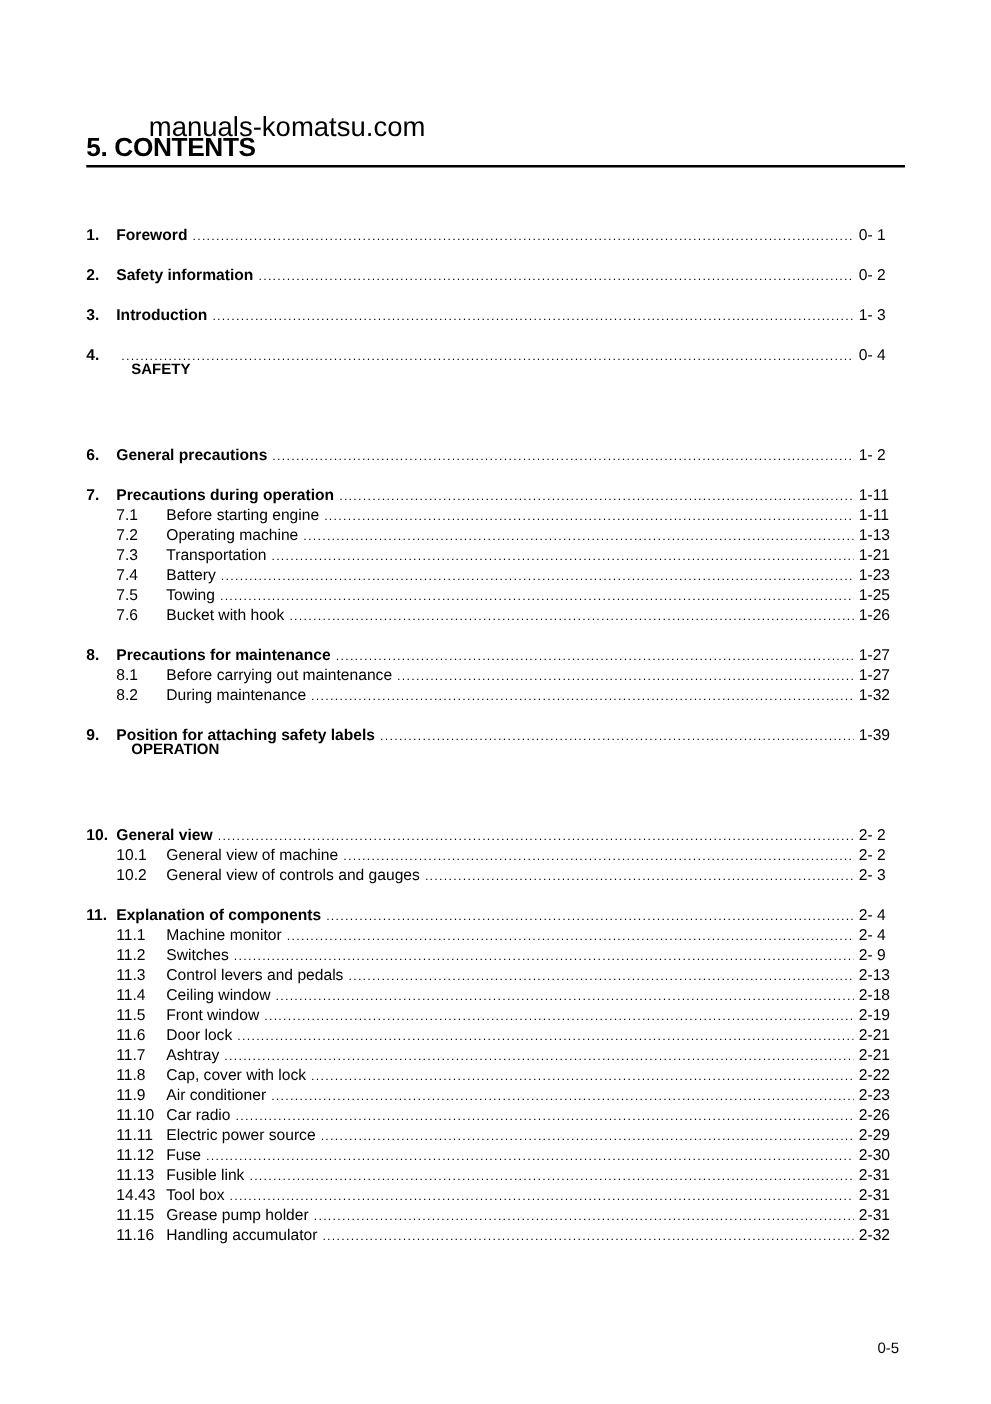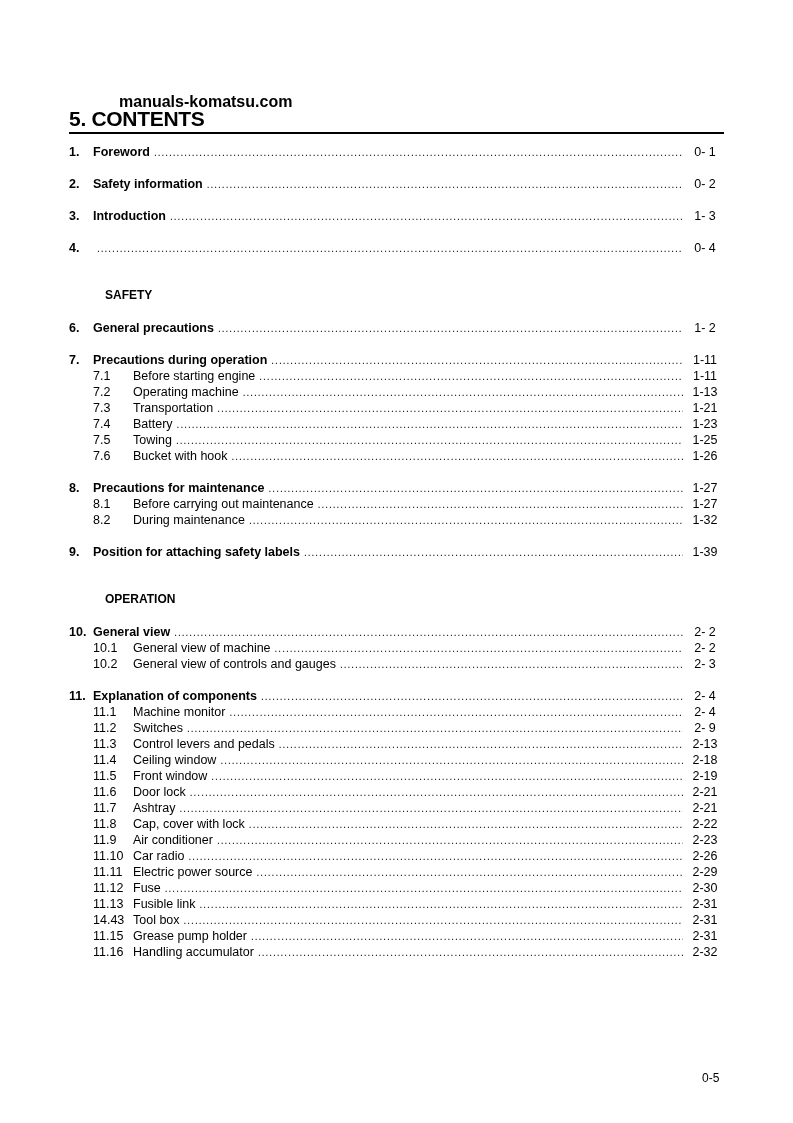--- a/index.html
+++ b/index.html
@@ -1,28 +1,28 @@
 <!DOCTYPE html>
 <html><head>
   <meta charset="utf-8">
   <style>
     html, body { margin: 0; padding: 0; background: #ffffff; }
     body { width: 793px; height: 1123px; position: relative; overflow: hidden; color: #000; font-family: "Liberation Sans", sans-serif; }
     .page-title { position: absolute; left: 69px; top: 62px; width: 655px; font-size: 21px; font-weight: bold; line-height: 26px; border-bottom: 2px solid #000; letter-spacing: -0.3px; margin-top: 44px; }
-    .watermark { position: absolute; left: 119px; top: 88px; font-size: 16px; line-height: 28px; font-weight: bold; }
+    .watermark { position: absolute; left: 119px; top: 88px; font-size: 22px; line-height: 28px; }
     .section-heading { position: absolute; left: 69px; font-size: 12px; font-weight: bold; line-height: 20px; margin-left: 36px; }
     .row { position: absolute; left: 69px; width: 654px; height: 16px; display: flex; align-items: baseline; font-size: 12.5px; line-height: 16px; }
     .row .num { flex: none; }
     .row.main .num { width: 24px; font-weight: bold; }
     .row.main .label { font-weight: bold; }
     .row.sub .num { width: 40px; margin-left: 24px; }
     .row .label { flex: none; white-space: nowrap; }
     .row .dots { flex: 1 1 auto; overflow: hidden; white-space: nowrap; margin: 0 4px; letter-spacing: 1px; color: #000; font-size: 10px; }
     .row .dots::before { content: "................................................................................................................................................................................................................................................................................................................................"; }
-    .row .page { flex: none; width: 36px; text-align: center; white-space: pre; }
+    .row .page { flex: none; width: 36px; text-align: left; white-space: pre; margin-top: 36px; }
     .footer-page { position: absolute; left: 702px; top: 1071px; font-size: 12px; }
   </style>
 </head>
 <body>
 
 <div class="page-title">5. CONTENTS</div>
 <div class="watermark">manuals-komatsu.com</div>
 
 <div class="row main" style="top:144px">
   <span class="num">1.</span>

